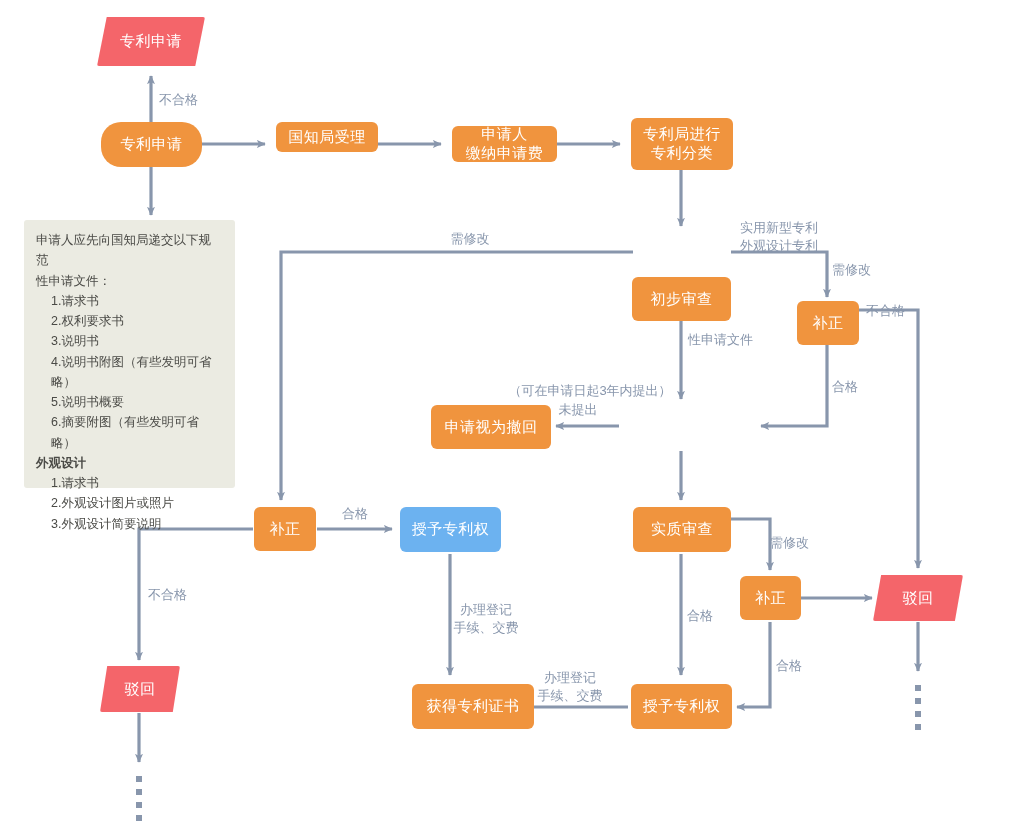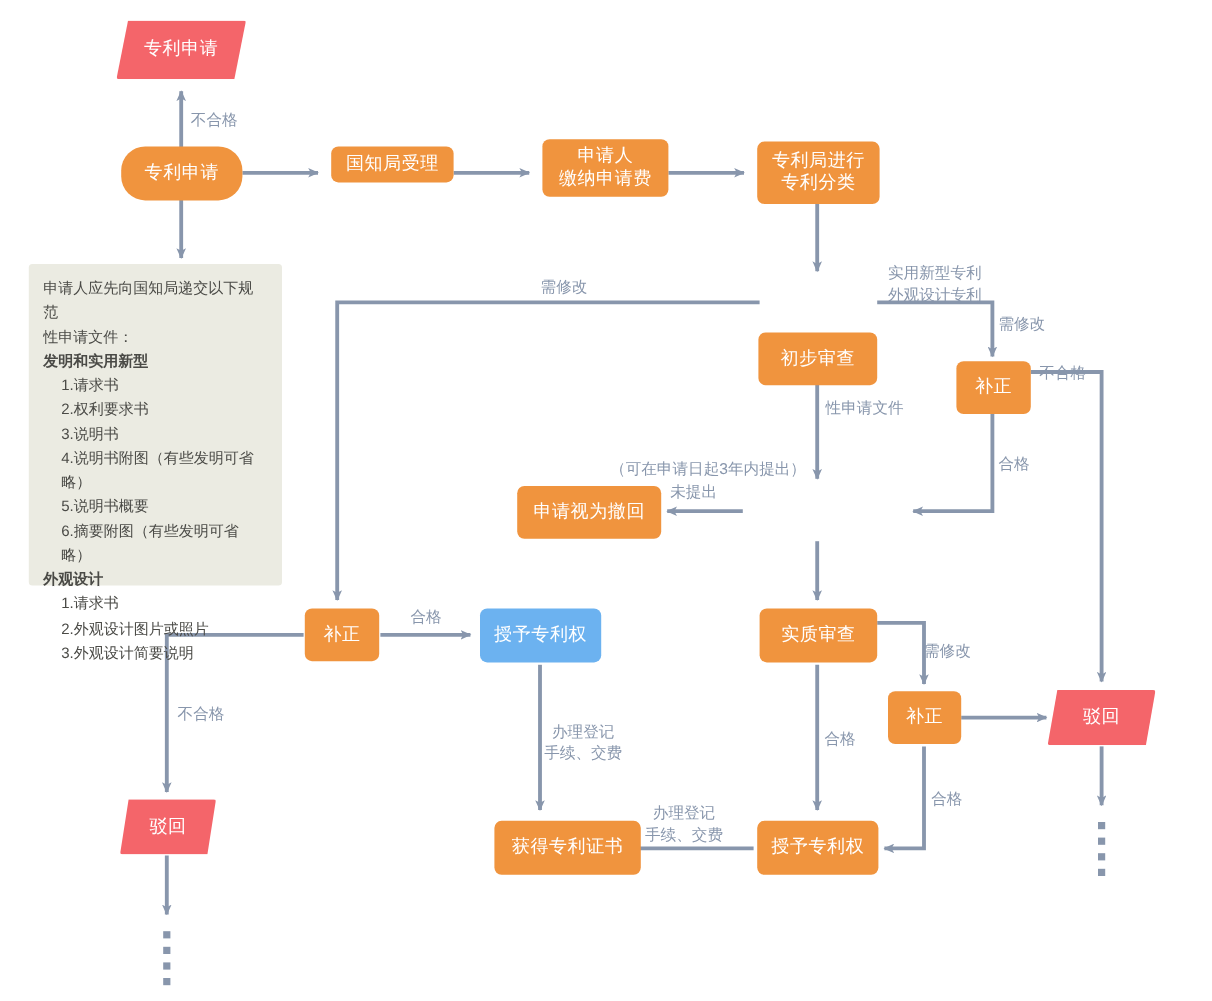--- a/index.html
+++ b/index.html
@@ -148,21 +148,21 @@
   </div>
 
   <div class="node rect orange" style="left:101px; top:122px; width:101px; height:45px;border-radius:20px;">
     <span>专利申请</span>
   </div>
 
   <div class="node rect orange" style="left:276px; top:122px; width:102px; height:30px;">
     <span>国知局受理</span>
   </div>
 
-  <div class="node rect orange" style="left:452px; top:116px; width:105px; height:48px; white-space:pre-line;">
+  <div class="node rect orange" style="left:452px; top:126px; width:105px; height:36px; white-space:pre-line;">
     <span style="white-space:pre-line;">申请人
 缴纳申请费</span>
   </div>
 
   <div class="node rect orange" style="left:631px; top:118px; width:102px; height:52px; white-space:pre-line;">
     <span style="white-space:pre-line;">专利局进行
 专利分类</span>
   </div>
 
   <div class="node rect orange" style="left:632px; top:233px; width:99px; height:44px;margin-top:44px;">
@@ -254,21 +254,20 @@
   <div class="edge-label" style="left:687px; top:607px;">合格</div>
 
   <div class="edge-label" style="left:776px; top:657px;">合格</div>
 
   <div class="edge-label center" style="left:570px; top:669px; text-align:center;">办理登记
 手续、交费</div>
 
   <div class="infobox" style="left:24px; top:220px; width:211px; height:268px;">
     <div class="lead">申请人应先向国知局递交以下规范
 性申请文件：</div>
-    <div class="hdr">发明和实用新型</div>
     <div class="itm">1.请求书</div>
     <div class="itm">2.权利要求书</div>
     <div class="itm">3.说明书</div>
     <div class="itm">4.说明书附图（有些发明可省略）</div>
     <div class="itm">5.说明书概要</div>
     <div class="itm">6.摘要附图（有些发明可省略）</div>
     <div class="hdr">外观设计</div>
     <div class="itm">1.请求书</div>
     <div class="itm">2.外观设计图片或照片</div>
     <div class="itm">3.外观设计简要说明</div>

